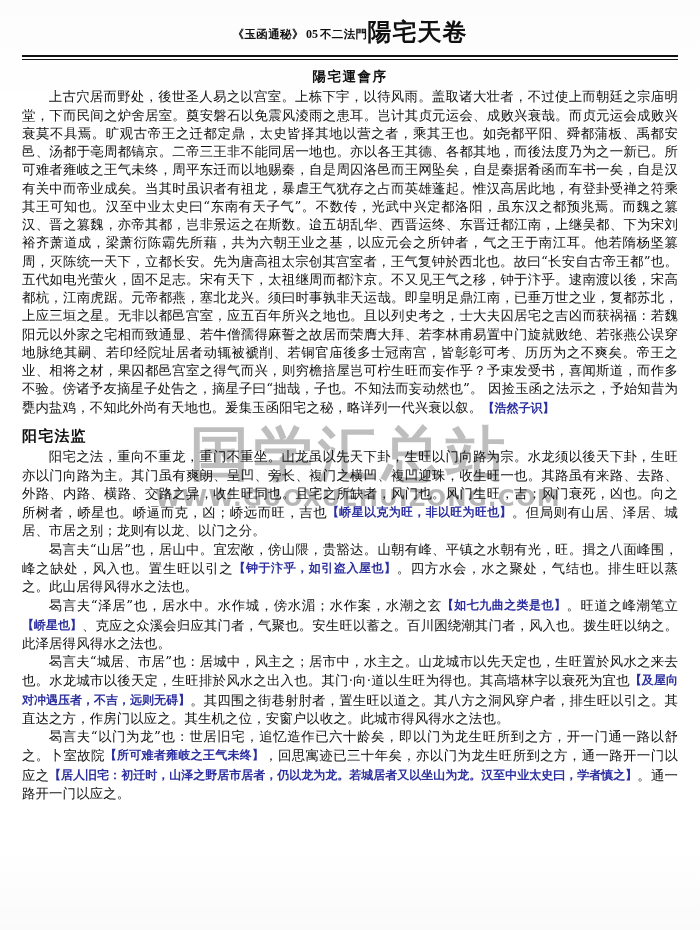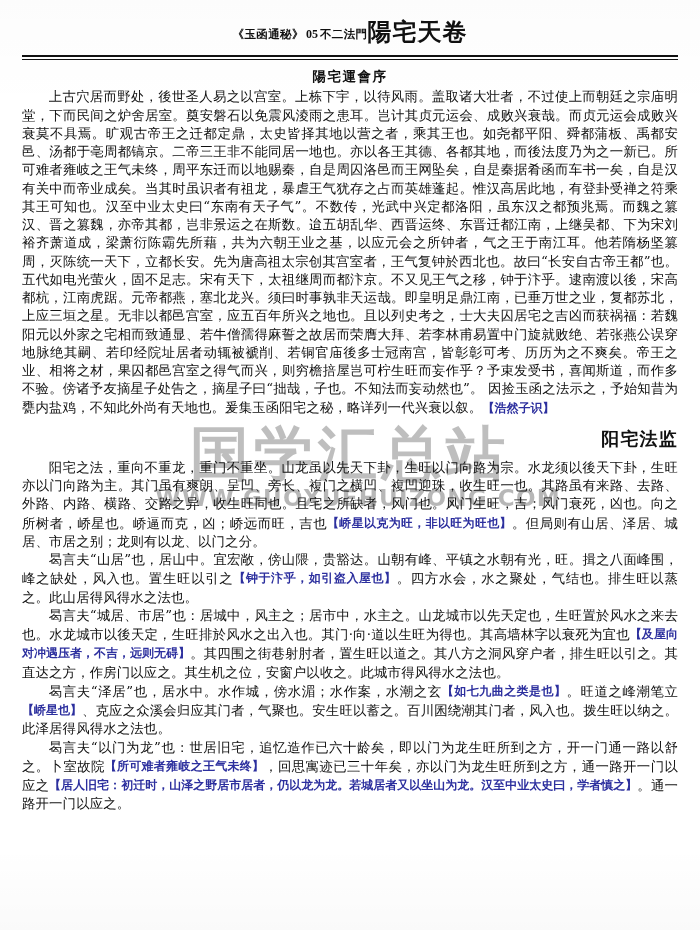--- a/index.html
+++ b/index.html
@@ -78,25 +78,25 @@
   
   .sec-head {
     text-align: center;
     font-size: 13.5px;
     font-weight: 700;
     letter-spacing: 1.5px;
     margin: 6px 0 2px 0;
     line-height: 1.5;
   }
   .sec-head-2 {
-    text-align: right;
-    font-size: 18px;
+    text-align: left;
+    font-size: 15px;
     font-weight: 700;
     letter-spacing: 1.2px;
-    margin: 8px 0 7px 0;
+    margin: 8px 0 1px 0;
     line-height: 1.5;
     position: relative;
     z-index: 3;
   }
 
   
   .body-text {
     position: relative;
     z-index: 3;
   }
@@ -197,22 +197,22 @@
   <div class="body-text">
 
     <p class="para"><span>上古穴居而野处，後世圣人易之以宫室。上栋下宇，以待风雨。盖取诸大壮者，不过使上而朝廷之宗庙明堂，下而民间之炉舍居室。奠安磐石以免震风淩雨之患耳。岂计其贞元运会、成败兴衰哉。而贞元运会成败兴衰莫不具焉。旷观古帝王之迁都定鼎，太史皆择其地以营之者，乘其王也。如尧都平阳、舜都蒲板、禹都安邑、汤都于亳周都镐京。二帝三王非不能同居一地也。亦以各王其德、各都其地，而後法度乃为之一新已。所可难者雍岐之王气未终，周平东迁而以地赐秦，自是周囚洛邑而王网坠矣，自是秦据肴函而车书一矣，自是汉有关中而帝业成矣。当其时虽识者有祖龙，暴虐王气犹存之占而英雄蓬起。惟汉高居此地，有登卦受禅之符乘其王可知也。汉至中业太史曰“东南有天子气”。不数传，光武中兴定都洛阳，虽东汉之都预兆焉。而魏之篡汉、晋之篡魏，亦帝其都，岂非景运之在斯数。迨五胡乱华、西晋运终、东晋迁都江南，上继吴都、下为宋刘裕齐萧道成，梁萧衍陈霸先所藉，共为六朝王业之基，以应元会之所钟者，气之王于南江耳。他若隋杨坚篡周，灭陈统一天下，立都长安。先为唐高祖太宗创其宫室者，王气复钟於西北也。故曰“长安自古帝王都”也。五代如电光萤火，固不足志。宋有天下，太祖继周而都汴京。不又见王气之移，钟于汴乎。逮南渡以後，宋高都杭，江南虎踞。元帝都燕，塞北龙兴。须曰时事孰非天运哉。即皇明足鼎江南，已垂万世之业，复都苏北，上应三垣之星。无非以都邑宫室，应五百年所兴之地也。且以列史考之，士大夫囚居宅之吉凶而获祸福：若魏阳元以外家之宅相而致通显、若牛僧孺得麻誓之故居而荣膺大拜、若李林甫易置中门旋就败绝、若张燕公误穿地脉绝其嗣、若印经院址居者动辄被褫削、若铜官庙後多士冠南宫，皆彰彰可考、历历为之不爽矣。帝王之业、相将之材，果囚都邑宫室之得气而兴，则穷檐掊屋岂可柠生旺而妄作乎？予束发受书，喜闻斯道，而作多不验。傍诸予友摘星子处告之，摘星子曰“拙哉，子也。不知法而妄动然也”。 因捡玉函之法示之，予始知昔为甕内盐鸡，不知此外尚有天地也。爰集玉函阳宅之秘，略详列一代兴衰以叙。</span><span class="note-lg">【浩然子识】</span></p>
 
     <div class="sec-head-2">阳宅法监</div>
 
     <p class="para"><span>阳宅之法，重向不重龙，重门不重坐。山龙虽以先天下卦，生旺以门向路为宗。水龙须以後天下卦，生旺亦以门向路为主。其门虽有爽朗、呈凹、旁长、複门之横凹、複凹迎珠，收生旺一也。其路虽有来路、去路、外路、内路、横路、交路之异，收生旺同也。且宅之所缺者，风门也。风门生旺，吉；风门衰死，凶也。向之所树者，峤星也。峤逼而克，凶；峤远而旺，吉也</span><span class="note">【峤星以克为旺，非以旺为旺也】</span><span>。但局则有山居、泽居、城居、市居之别；龙则有以龙、以门之分。</span></p>
 
     <p class="para"><span>曷言夫“山居”也，居山中。宜宏敞，傍山隈，贵豁达。山朝有峰、平镇之水朝有光，旺。揖之八面峰围，峰之缺处，风入也。置生旺以引之</span><span class="note">【钟于汴乎，如引盗入屋也】</span><span>。四方水会，水之聚处，气结也。排生旺以蒸之。此山居得风得水之法也。</span></p>
 
+    <p class="para"><span>曷言夫“泽居”也，居水中。水作城，傍水湄；水作案，水潮之玄</span><span class="note">【如七九曲之类是也】</span><span>。旺道之峰潮笔立</span><span class="note">【峤星也】</span><span>、克应之众溪会归应其门者，气聚也。安生旺以蓄之。百川囷绕潮其门者，风入也。拨生旺以纳之。此泽居得风得水之法也。</span></p>
+
     <p class="para"><span>曷言夫“城居、市居”也：居城中，风主之；居市中，水主之。山龙城市以先天定也，生旺置於风水之来去也。水龙城市以後天定，生旺排於风水之出入也。其门·向·道以生旺为得也。其高墙林字以衰死为宜也</span><span class="note">【及屋向对冲遇压者，不吉，远则无碍】</span><span>。其四围之街巷射肘者，置生旺以道之。其八方之洞风穿户者，排生旺以引之。其直达之方，作房门以应之。其生机之位，安窗户以收之。此城市得风得水之法也。</span></p>
-
-    <p class="para"><span>曷言夫“泽居”也，居水中。水作城，傍水湄；水作案，水潮之玄</span><span class="note">【如七九曲之类是也】</span><span>。旺道之峰潮笔立</span><span class="note">【峤星也】</span><span>、克应之众溪会归应其门者，气聚也。安生旺以蓄之。百川囷绕潮其门者，风入也。拨生旺以纳之。此泽居得风得水之法也。</span></p>
 
 
     <p class="para"><span>曷言夫“以门为龙”也：世居旧宅，追忆造作已六十龄矣，即以门为龙生旺所到之方，开一门通一路以舒之。卜室故院</span><span class="note">【所可难者雍岐之王气未终】</span><span>，回思寓迹已三十年矣，亦以门为龙生旺所到之方，通一路开一门以应之</span><span class="note">【居人旧宅：初迁时，山泽之野居市居者，仍以龙为龙。若城居者又以坐山为龙。汉至中业太史曰，学者慎之】</span><span>。通一路开一门以应之。</span></p>
 
 
   </div>
 </div>
 
 </body></html>

